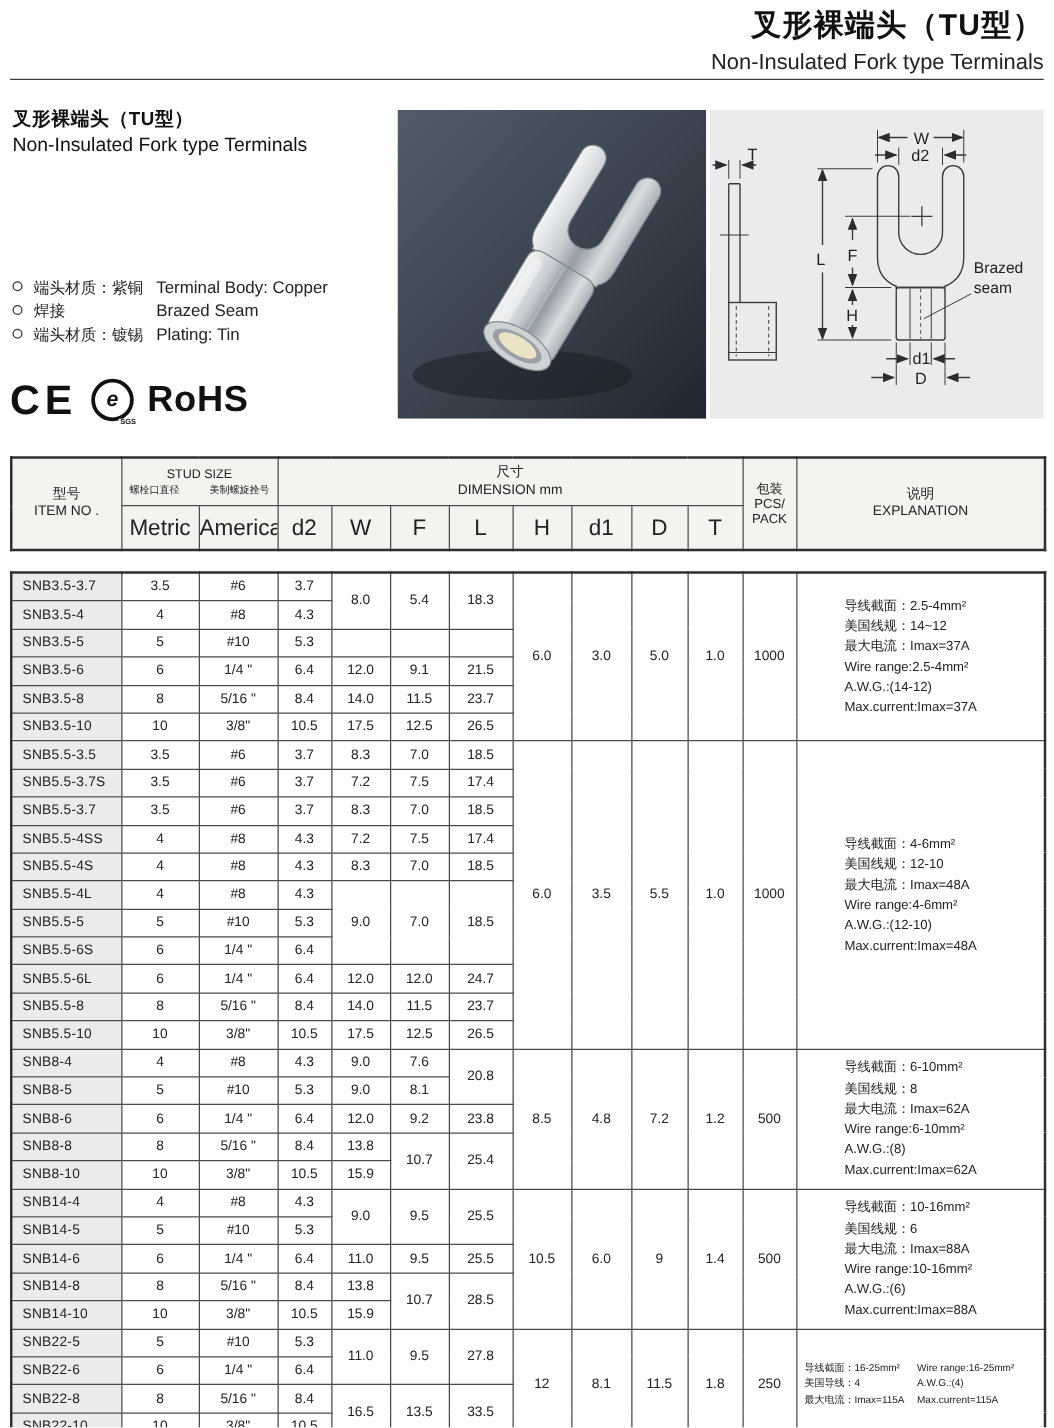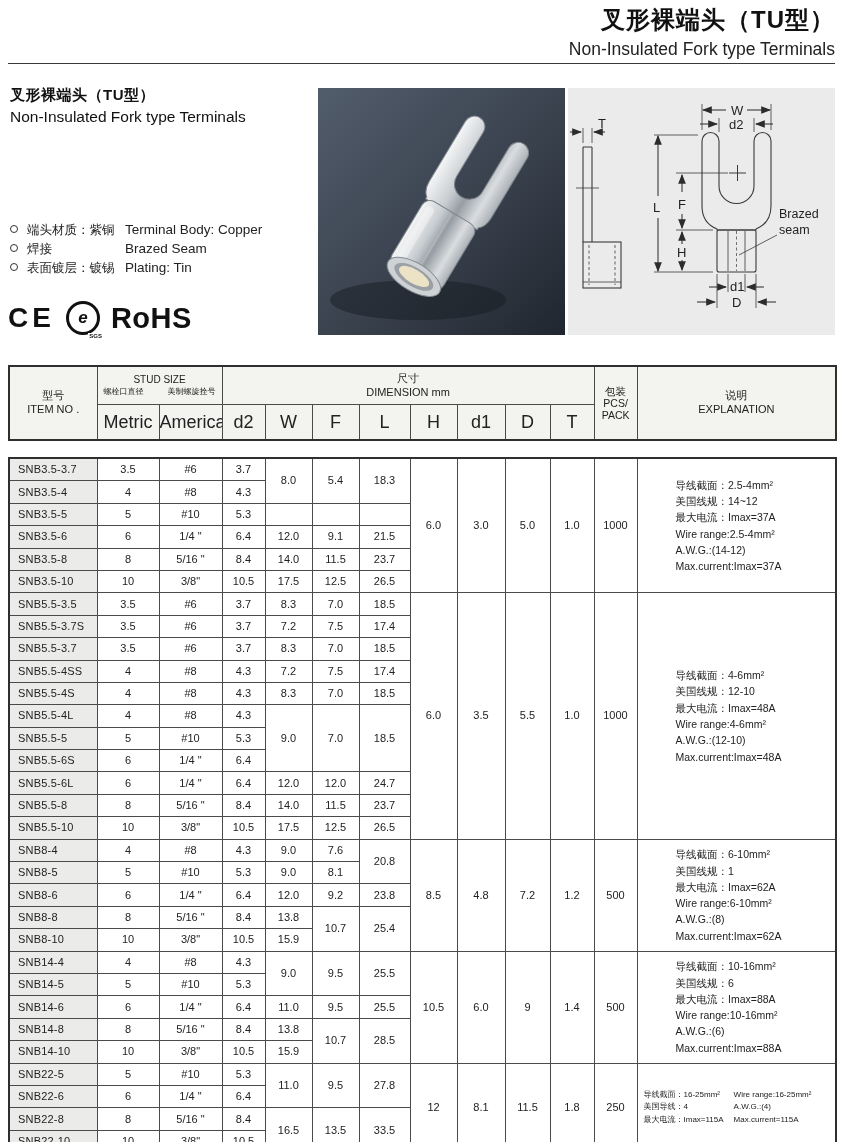--- a/index.html
+++ b/index.html
@@ -20,21 +20,21 @@
   .sec-title .cn{font-size:15px;font-weight:bold;letter-spacing:.5px;}
   .sec-title .en{font-size:15.5px;margin-top:3px;}
   .mats{position:absolute;left:10px;top:222px;width:300px;}
   .mat-row{position:relative;height:19px;font-size:12.5px;color:#222;}
   .mat-row.first{height:22px;}
   .bullet{display:inline-block;width:6px;height:6px;border:1.5px solid #333;border-radius:50%;
           margin-right:9px;vertical-align:1px;background:#fff;}
   .mat-en{position:absolute;left:115px;top:0;font-size:13.5px;color:#222;}
   .mat-row.first .mat-en{font-size:16px;top:-2px;}
   .certs{position:absolute;left:8px;top:301px;display:flex;align-items:center;gap:11px;color:#111;}
-  .ce{font-size:28px;font-weight:bold;letter-spacing:4px;}
+  .ce{font-size:33px;font-weight:bold;letter-spacing:4px;}
   .cmark{position:relative;width:28px;height:28px;border:3px solid #111;border-radius:50%;
          display:flex;align-items:center;justify-content:center;font-size:17px;font-weight:bold;font-style:italic;}
   .cmark .sub{position:absolute;right:-6px;bottom:-7px;font-size:6px;font-style:normal;font-weight:bold;
          background:#fff;padding:0 1px;}
   .rohs{font-size:29px;font-weight:800;letter-spacing:.5px;}
   .photo{position:absolute;left:318px;top:88px;width:247px;height:247px;}
   .diagram{position:absolute;left:568px;top:88px;width:267px;height:247px;background:#ebebeb;}
   .diagram text{font-size:13px;fill:#1f1f1f;font-family:"Liberation Sans",sans-serif;}
   .diagram .sm{font-size:12.5px;}
   
@@ -75,21 +75,21 @@
   <div class="mats">
     <div class="mat-row">
       <span class="bullet"></span><span>端头材质：紫铜</span>
       <span class="mat-en">Terminal Body: Copper</span>
     </div>
     <div class="mat-row">
       <span class="bullet"></span><span>焊接</span>
       <span class="mat-en">Brazed Seam</span>
     </div>
     <div class="mat-row">
-      <span class="bullet"></span><span>表面镀层：镀锡</span>
+      <span class="bullet"></span><span>端头材质：镀锡</span>
       <span class="mat-en">Plating: Tin</span>
     </div>
   </div>
 
   <div class="certs">
     <span class="ce">CE</span>
     <span class="cmark">
         <span>e</span>
         <span class="sub">SGS</span>
       </span>
@@ -457,21 +457,21 @@
             <td>9.0</td>
             <td>7.6</td>
             <td rowspan="2">20.8</td>
             <td rowspan="5">8.5</td>
             <td rowspan="5">4.8</td>
             <td rowspan="5">7.2</td>
             <td rowspan="5">1.2</td>
             <td rowspan="5">500</td>
             <td rowspan="5" class="expl">
               <div>导线截面：6-10mm²</div>
-              <div>美国线规：1</div>
+              <div>美国线规：8</div>
               <div>最大电流：Imax=62A</div>
               <div>Wire range:6-10mm²</div>
               <div>A.W.G.:(8)</div>
               <div>Max.current:Imax=62A</div>
             </td>
           </tr>
           <tr>
             <td class="item">SNB8-5</td>
             <td>5</td>
             <td>#10</td>

